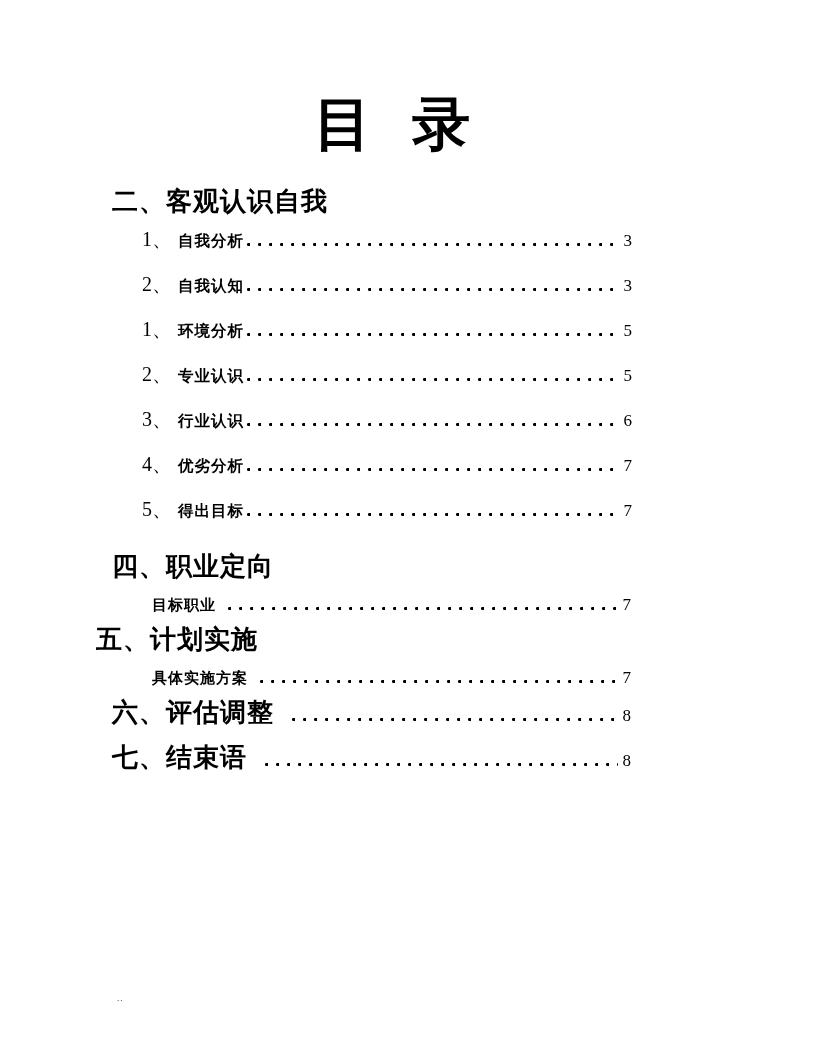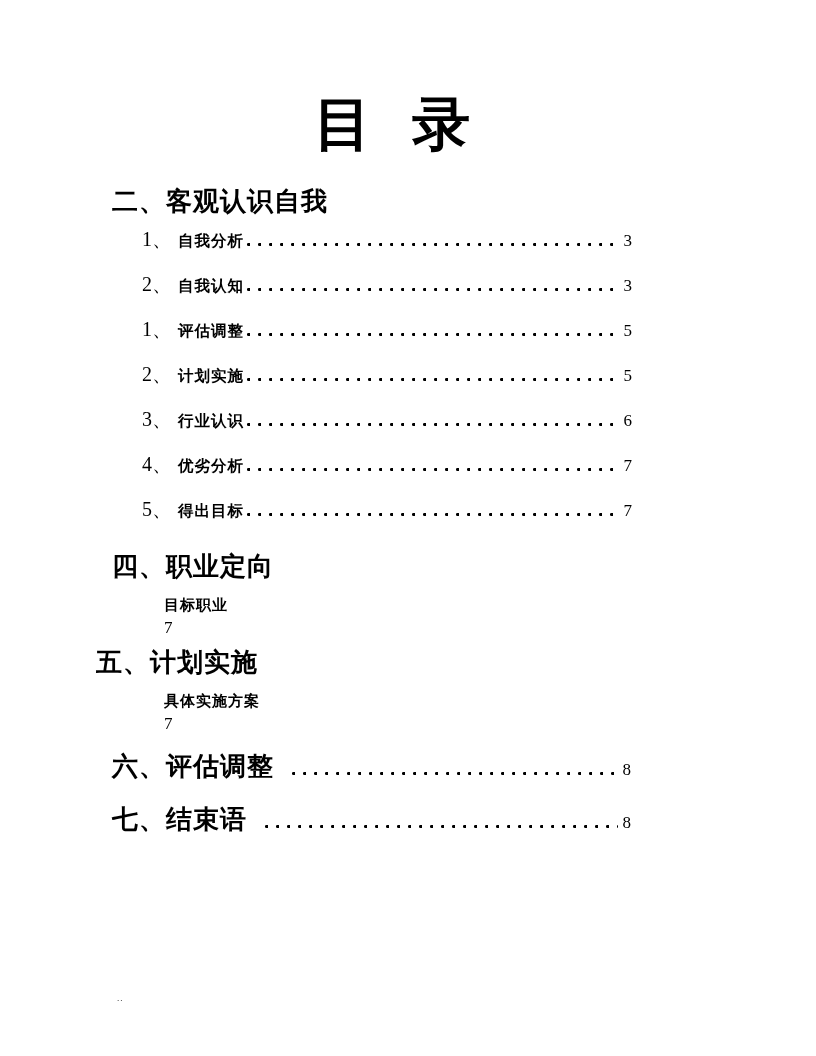--- a/index.html
+++ b/index.html
@@ -101,27 +101,26 @@
   }
   .row.item .dots { margin-left: 3px; }
   
   .row.item2 {
     margin-left: 152px;
     margin-top: 9px;
     font-size: 15px;
     line-height: 22px;
     font-weight: bold;
     letter-spacing: 1px;
-    flex-direction: column;
   }
   .row.item2 .dots { margin-left: 12px; }
   
   .row.sectiondots {
     margin-left: 112px;
-    margin-top: 14px;
+    margin-top: 6px;
     font-size: 26px;
     line-height: 36px;
     font-weight: bold;
     letter-spacing: 1px;
   }
   .row.sectiondots .dots { margin-left: 18px; }
   .footer-mark {
     position: absolute;
     left: 117px;
     top: 993px;
@@ -148,27 +147,27 @@
     <span class="page-num">3</span>
   </div>
       <div class="row item">
     <span class="num">2、</span>
     <span class="label">自我认知</span>
     <span class="dots"></span>
     <span class="page-num">3</span>
   </div>
       <div class="row item">
     <span class="num">1、</span>
-    <span class="label">评估调整</span>
+    <span class="label">环境分析</span>
     <span class="dots"></span>
     <span class="page-num">5</span>
   </div>
       <div class="row item">
     <span class="num">2、</span>
-    <span class="label">计划实施</span>
+    <span class="label">专业认识</span>
     <span class="dots"></span>
     <span class="page-num">5</span>
   </div>
       <div class="row item">
     <span class="num">3、</span>
     <span class="label">行业认识</span>
     <span class="dots"></span>
     <span class="page-num">6</span>
   </div>
       <div class="row item">

